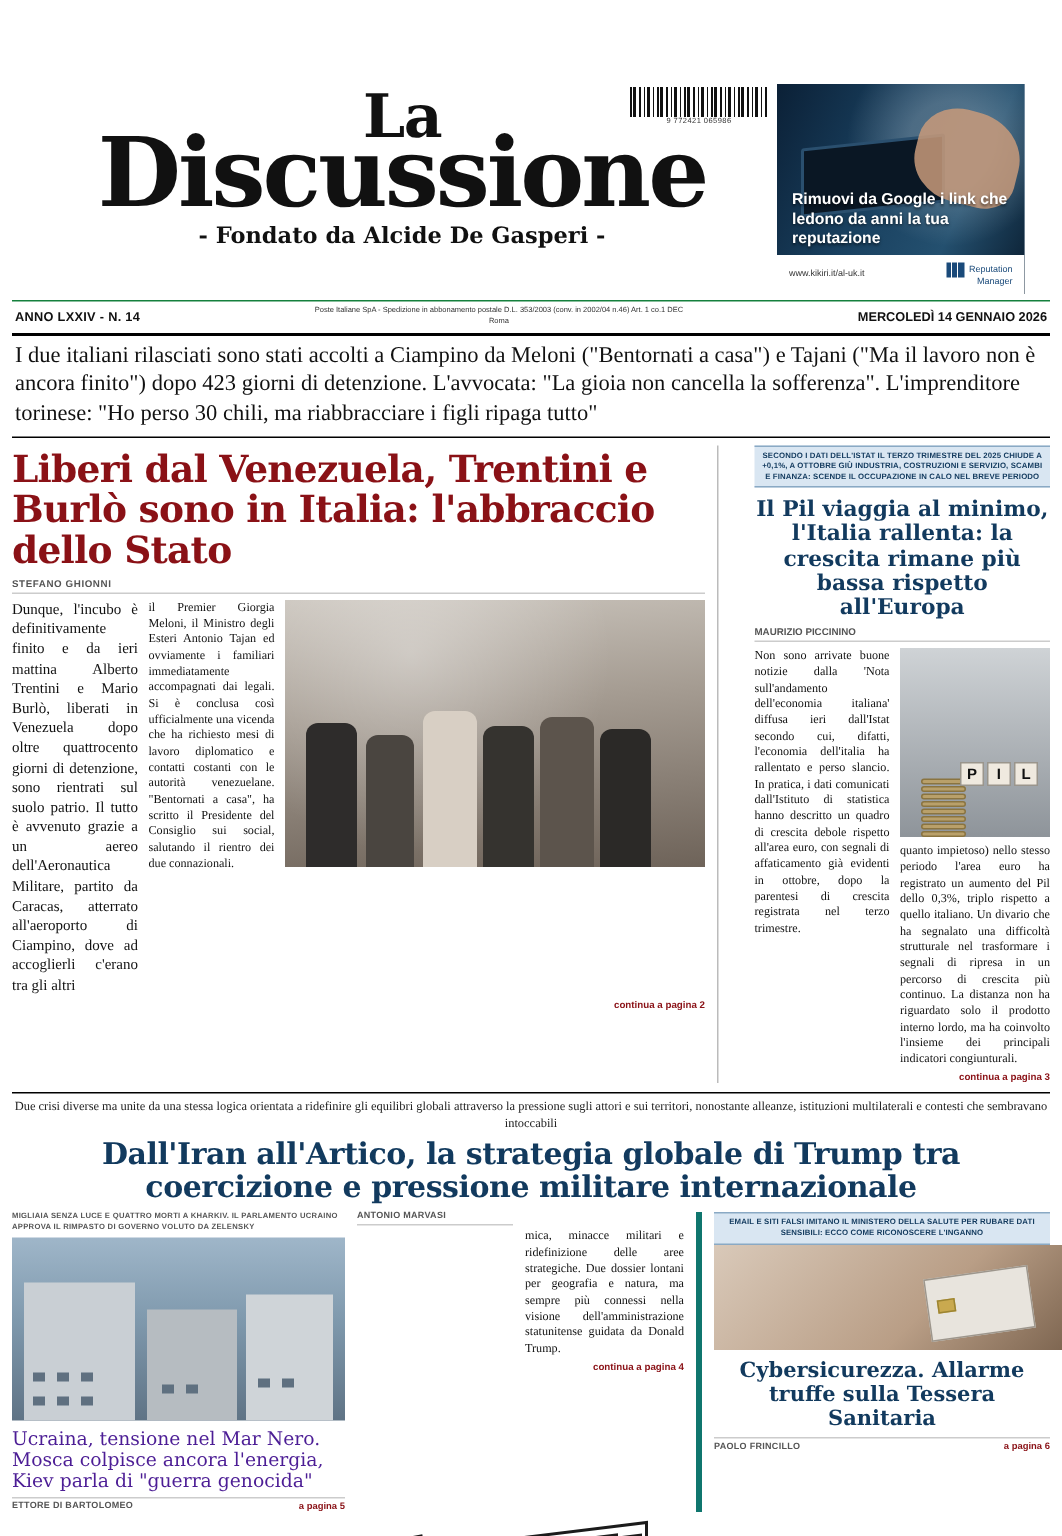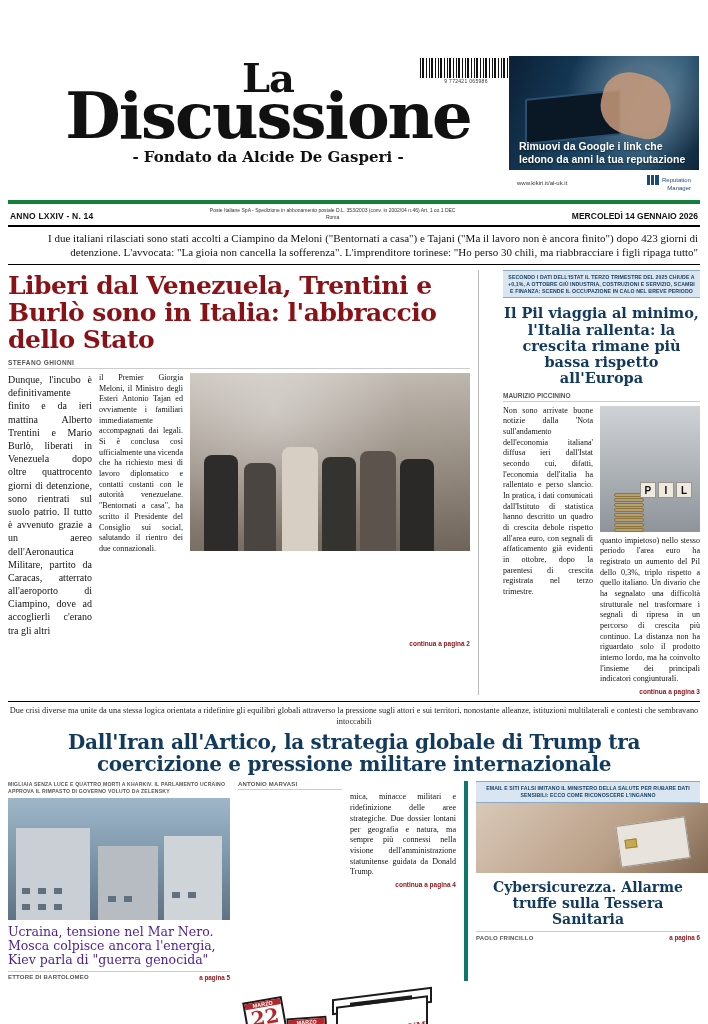--- a/index.html
+++ b/index.html
@@ -32,21 +32,21 @@
   .logo-main{
     font-family:"DejaVu Serif", serif;
     font-size:64px; font-weight:700; line-height:0.82; letter-spacing:-2px;
     margin-top:-6px;
   }
   .logo-sub{
     font-family:"DejaVu Serif", serif;
     font-size:15px; font-weight:700; margin-top:6px; letter-spacing:0px;
   }
   .ad-top{
-    position:absolute; right:1px; top:4px; width:190px; height:140px;
+    position:absolute; right:17px; top:4px; width:165px; height:140px;
     background:linear-gradient(160deg,#14324f 0%,#1d4a70 55%,#0d2438 100%);
     color:#fff; overflow:hidden;
   }
   .ad-top .ad-img{
     position:absolute; inset:0;
     background:
       radial-gradient(circle at 70% 28%, rgba(255,255,255,.22) 0 18%, rgba(255,255,255,0) 45%),
       linear-gradient(115deg,#0b2036 0%,#19405f 40%,#24506f 70%,#0a1d2f 100%);
   }
   .ad-top .laptop{
@@ -67,32 +67,32 @@
     display:flex; align-items:center; justify-content:space-between; padding:0 8px;
   }
   .ad-foot .ad-url{ font-family:"Liberation Sans",sans-serif; font-size:6px; color:#333; }
   .ad-foot .ad-brand{ font-family:"Liberation Sans",sans-serif; font-size:6px; color:#1a4a7a; text-align:right; line-height:1.1;}
   .ad-logo-mark{ display:inline-block; width:12px;height:10px;
     background:linear-gradient(90deg,#1a4a7a 0 3px,#fff 3px 4px,#1a4a7a 4px 7px,#fff 7px 8px,#1a4a7a 8px 12px);
     vertical-align:middle; margin-right:3px;}
 
   
   .inforow{
-    display:flex; align-items:flex-end; justify-content:space-between;
-    border-top:4px solid #15803d; border-bottom:2px solid #000;
+    display:flex; align-items:center; justify-content:space-between;
+    border-top:1px solid #15803d; border-bottom:2px solid #000;
     padding:3px 2px 4px; margin-top:2px;
   }
   .anno{ font-family:"Liberation Sans",sans-serif; font-size:8.5px; font-weight:700; letter-spacing:.2px; }
   .postal{ font-family:"Liberation Sans",sans-serif; font-size:5px; color:#333; text-align:center; line-height:1.35; width:250px;}
   .date{ font-family:"Liberation Sans",sans-serif; font-size:8.5px; font-weight:700; }
 
   
   .summary{
-    font-family:"Liberation Serif",serif; font-size:11px; line-height:1.3;
-    padding:4px 2px 5px; border-bottom:1px solid #000;text-align:right;
+    font-family:"Liberation Serif",serif; font-size:15px; line-height:1.3;
+    padding:4px 2px 5px; border-bottom:1px solid #000;
   }
 
   
   .mainrow{ display:flex; gap:8px; margin-top:5px; }
   .col-left{ width:462px; }
   .col-right{ width:222px; border-left:1px solid #bbb; padding-left:24px; }
 
   .headline{
     font-family:"DejaVu Serif",serif; font-weight:700;
     font-size:25px; line-height:1.08; color:#8a1116; letter-spacing:-.5px;

